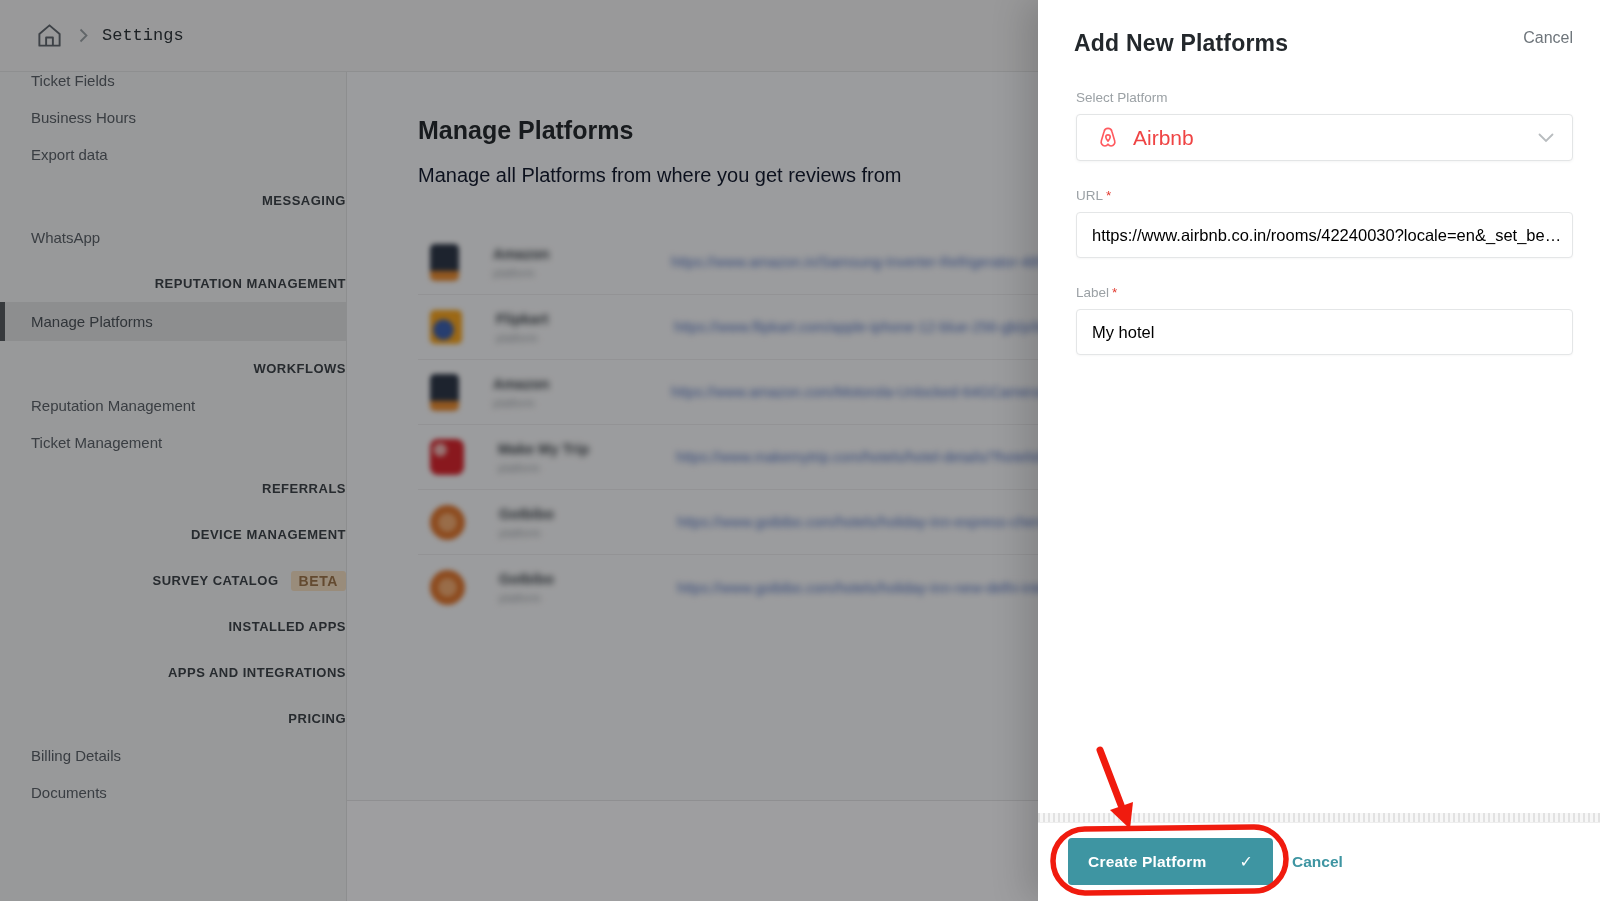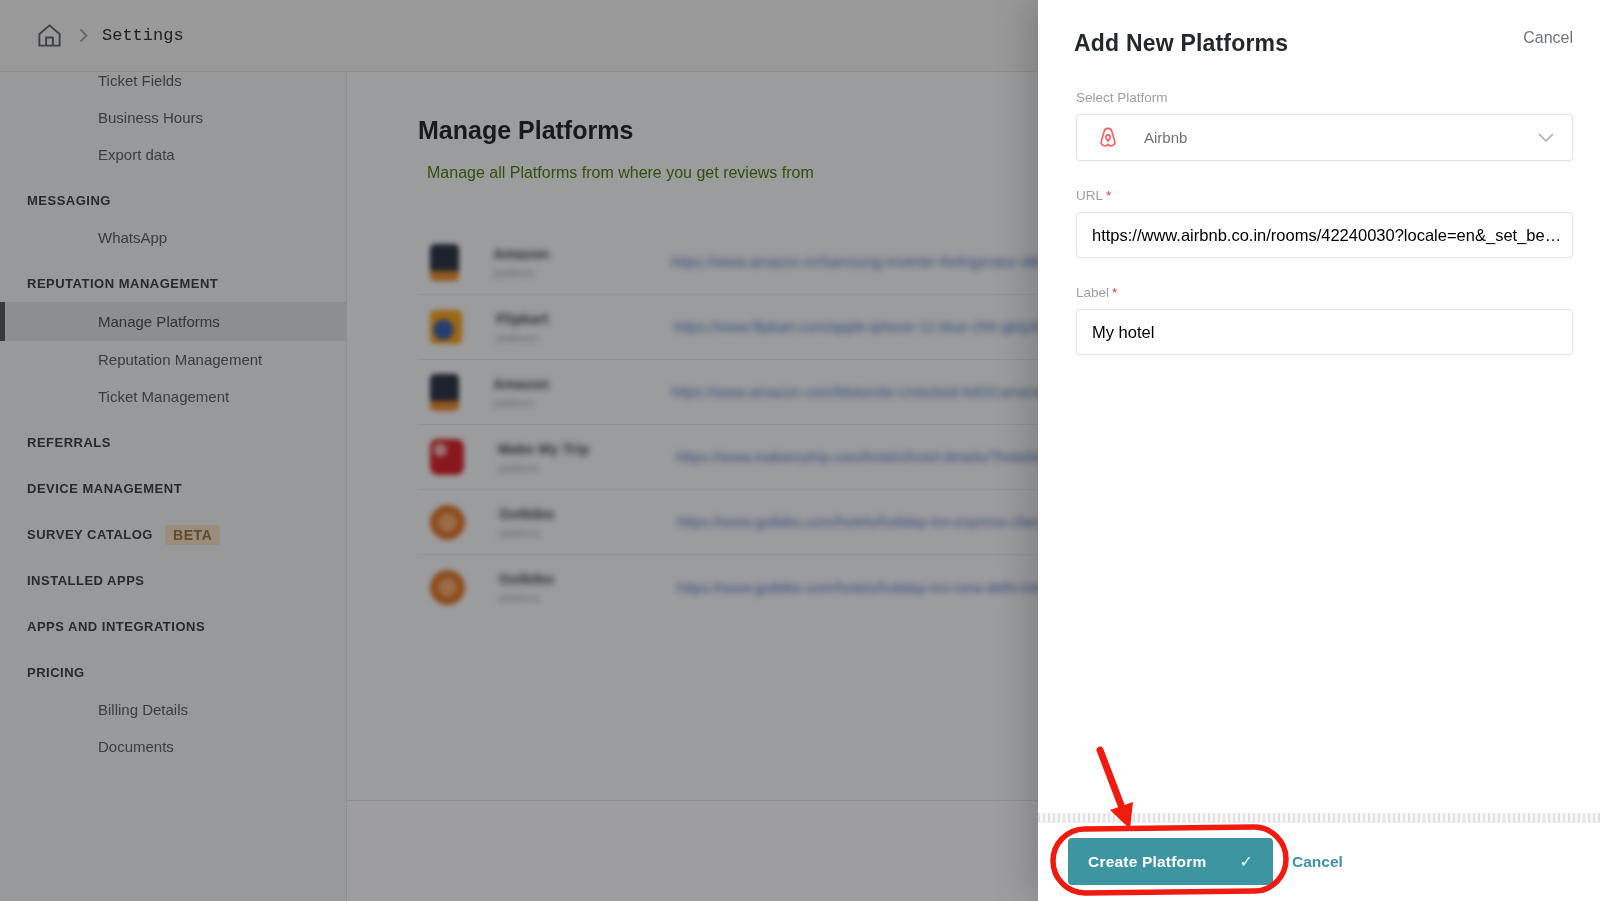--- a/index.html
+++ b/index.html
@@ -28,46 +28,46 @@
   .crumb-chev{margin:0 14px 0 16px;color:#9aa0a4;}
   .crumb-page{font-size:17px;color:#2b3236;font-family:Liberation Mono, monospace;}
 
   .sidebar{
     position:absolute;top:72px;left:0;bottom:0;width:347px;
     background:#f1f2f2;border-right:1px solid #dfe0e1;
     padding-top:0;overflow:hidden;
   }
   .nav{margin-top:-10px;}
   .nav-header{
-    height:37px;line-height:37px;margin-top:9px;padding-left:27px;
+    height:37px;line-height:37px;margin-top:9px;padding-left:53px;
     font-size:13px;font-weight:bold;letter-spacing:.5px;color:#3a4146;
-    display:flex;align-items:center;gap:12px;
+    display:flex;align-items:center;gap:12px;justify-content:flex-end;
   }
   .nav-item{
-    height:37px;line-height:37px;padding-left:98px;
+    height:37px;line-height:37px;padding-left:31px;
     font-size:15px;color:#596066;cursor:pointer;position:relative;
   }
   .nav-item.selected{
     background:#dfe0e1;color:#4a5156;height:39px;line-height:39px;
   }
   .nav-item.selected::before{
     content:"";position:absolute;left:0;top:0;bottom:0;width:5px;background:#55595d;
   }
   .beta-badge{
     display:inline-block;height:20px;line-height:20px;padding:0 8px;
     background:var(--badge-bg);color:var(--badge-tx);
     font-size:14px;font-weight:bold;letter-spacing:.6px;border-radius:3px;
   }
 
   .main{
     position:absolute;top:72px;left:347px;right:0;bottom:0;background:#f6f7f8;overflow:hidden;
   }
   .main-title{margin:0;position:absolute;left:71px;top:44px;
     font-size:25px;font-weight:bold;color:#23282b;}
-  .main-sub{position:absolute;left:80px;top:92px;font-size:16px;color:#4d7c0f;}
+  .main-sub{position:absolute;left:71px;top:92px;font-size:20px;color:#0f172a;}
   .plat-list{position:absolute;left:71px;top:158px;right:-200px;}
   .platform-row{
     height:65px;display:flex;align-items:center;border-bottom:1px solid #e8e9ea;
   }
   .platform-row:last-child{border-bottom:none;}
   .logo{
     width:29px;height:37px;border-radius:5px;margin-left:12px;flex:0 0 auto;
     filter:blur(2.5px);
   }
   .logo.amazon{background:linear-gradient(180deg,#2b3545 72%,#e88a2e 72%);}
@@ -103,21 +103,21 @@
 
   .panel-body{padding:0 27px 0 38px;}
   .field-label{margin-top:27px;font-size:13.5px;color:#9ba1a5;}
   .req{color:#e23b30;margin-left:3px;font-size:13.5px;}
   .select-box{
     margin-top:9px;height:47px;border:1px solid #e3e5e6;border-radius:4px;background:#fff;
     display:flex;align-items:center;padding:0 18px;box-shadow:0 1px 3px rgba(40,50,60,.05);
     cursor:pointer;
   }
   .airbnb-ic{width:26px;height:26px;flex:0 0 auto;}
-  .select-value{font-size:15px;color:#737373;margin-left:23px;flex:1;}
+  .select-value{font-size:21px;color:#ef4444;margin-left:12px;flex:1;}
   .chev-down{width:16px;height:10px;flex:0 0 auto;}
   .text-input{
     margin-top:9px;height:46px;border:1px solid #e4e6e7;border-radius:4px;background:#fff;
     display:flex;align-items:center;padding:0 15px;
     font-size:16.5px;color:#000000;white-space:nowrap;overflow:hidden;
     box-shadow:0 1px 2px rgba(40,50,60,.04);
   }
 
   .panel-footer{
     position:absolute;left:0;right:0;bottom:0;height:79px;background:#fff;
@@ -162,20 +162,23 @@
         <div class="nav-item">Business Hours</div>
         <div class="nav-item">Export data</div>
         <div class="nav-header">
           <span>MESSAGING</span>
         </div>
         <div class="nav-item">WhatsApp</div>
         <div class="nav-header">
           <span>REPUTATION MANAGEMENT</span>
         </div>
         <div class="nav-item selected">Manage Platforms</div>
+        <div class="nav-header">
+          <span>WORKFLOWS</span>
+        </div>
         <div class="nav-item">Reputation Management</div>
         <div class="nav-item">Ticket Management</div>
         <div class="nav-header">
           <span>REFERRALS</span>
         </div>
         <div class="nav-header">
           <span>DEVICE MANAGEMENT</span>
         </div>
         <div class="nav-header">
           <span>SURVEY CATALOG</span>

